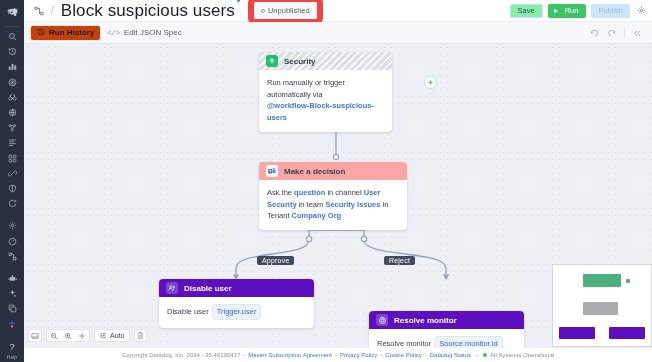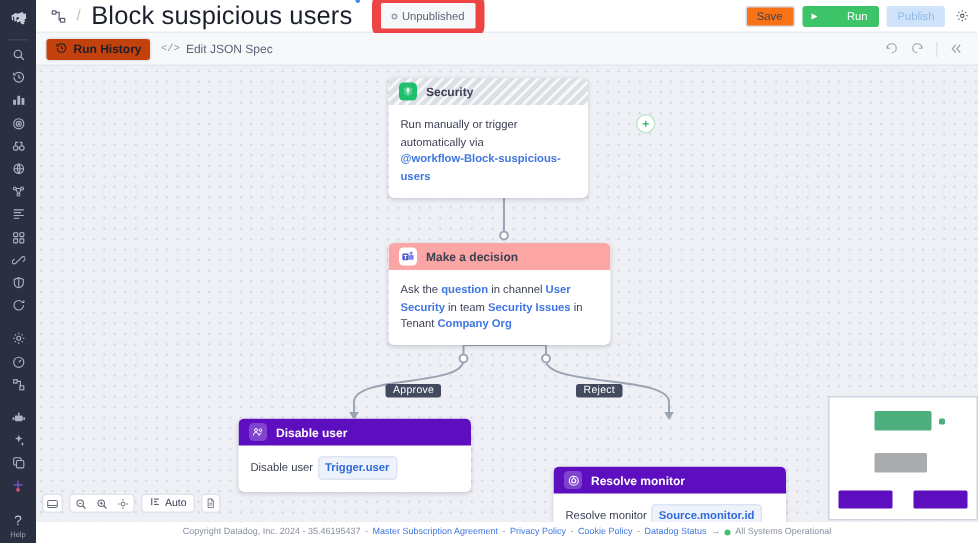--- a/index.html
+++ b/index.html
@@ -63,22 +63,22 @@
   .tb-badge .ring {
     width: 4px; height: 4px; border-radius: 50%;
     border: 1px solid #9aa0b2;
   }
   .tb-right { margin-left: auto; display: flex; align-items: center; gap: 5px; }
   .btn {
     height: 14px; border-radius: 2px; font-size: 7.5px;
     display: inline-flex; align-items: center; justify-content: center;
     padding: 0 7px; cursor: pointer; white-space: nowrap;
   }
-  .btn-save { background: #f97316; border: 1px solid #d5d9e2; color: #3a3f52; }
-  .btn-run { background: #3dc468; color: #fff; gap: 20px; padding: 0 8px 0 6px; }
+  .btn-save { background: #86efac; border: 1px solid #d5d9e2; color: #3a3f52; }
+  .btn-run { background: #3dc468; color: #fff; gap: 7px; padding: 0 8px 0 6px; }
   .btn-run .tri {
     width: 0; height: 0; border-left: 4px solid #fff;
     border-top: 2.6px solid transparent; border-bottom: 2.6px solid transparent;
   }
   .btn-publish { background: #cfe4fb; color: #8fb9e8; }
   .tb-gear { color: #5c6275; display: flex; align-items: center; margin-left: 2px; }
 
   
   .tabbar {
     position: absolute; left: 24px; top: 22px; right: 0; height: 22px;
@@ -152,21 +152,21 @@
   #node-decision .node-head { background: #fca5a5; color: #3a3f52; font-weight: 600; }
   #node-decision .node-ico { background: #fff; }
 
   
   #node-disable { left: 135px; top: 235px; width: 155px; }
   #node-resolve { left: 345px; top: 235px; width: 155px; margin-top: 32px; }
   .node.purple .node-head { background: #5d0fbf; color: #ffffff; font-weight: 600; }
   .node.purple .node-ico { background: rgba(255,255,255,.22); }
   .token {
     background: #eef2fb; border: 1px solid #dde4f4; border-radius: 3px;
-    color: #2f6bd8; font-weight: 700; padding: 1px 4px; margin-left: 3px;
+    color: #2f6bd8; font-weight: 400; padding: 1px 4px; margin-left: 3px;
     display: inline-block; font-size: 7.5px;
   }
 
   
   .conn { position: absolute; left: 0; top: 0; width: 628px; height: 304px; pointer-events: none; }
   .edge-label {
     position: absolute; background: #434a5f; color: #fff;
     font-size: 7px; border-radius: 2px; padding: 1px 5px;
     letter-spacing: .2px;
   }

